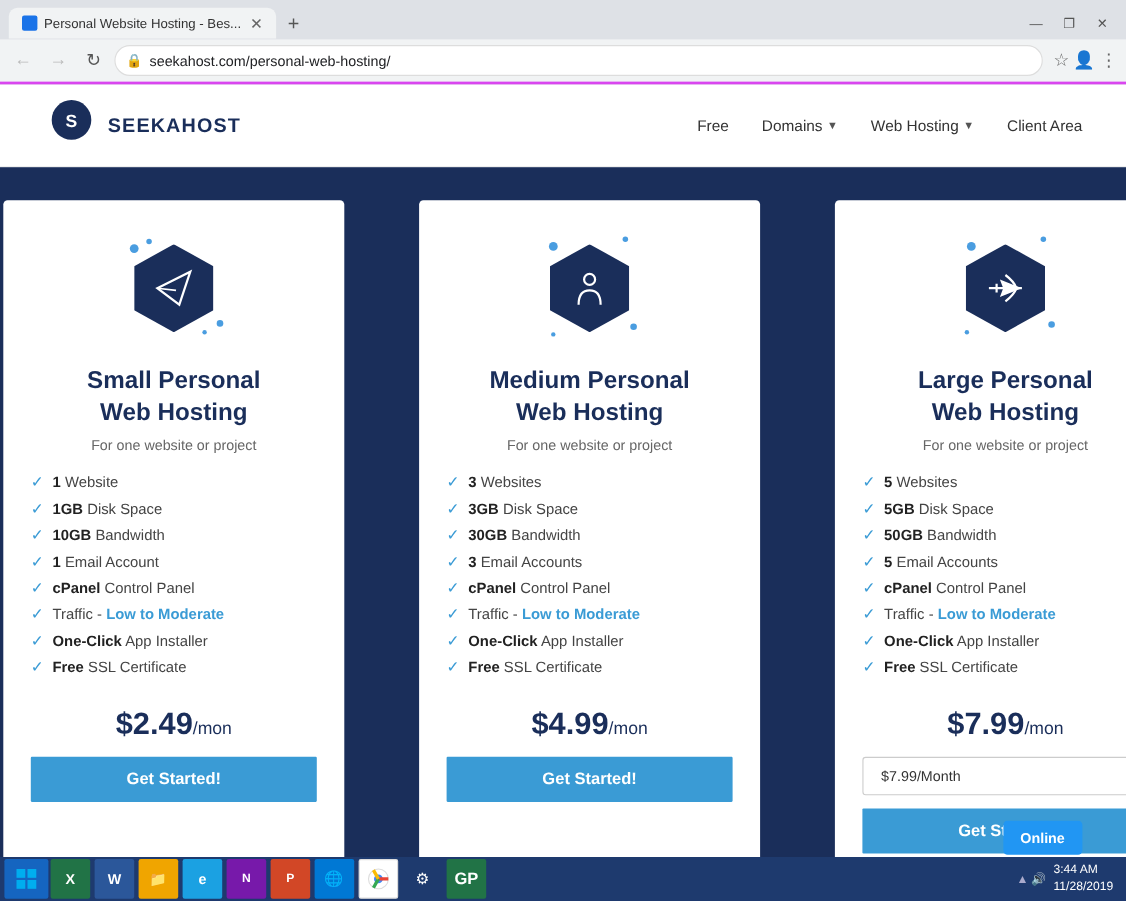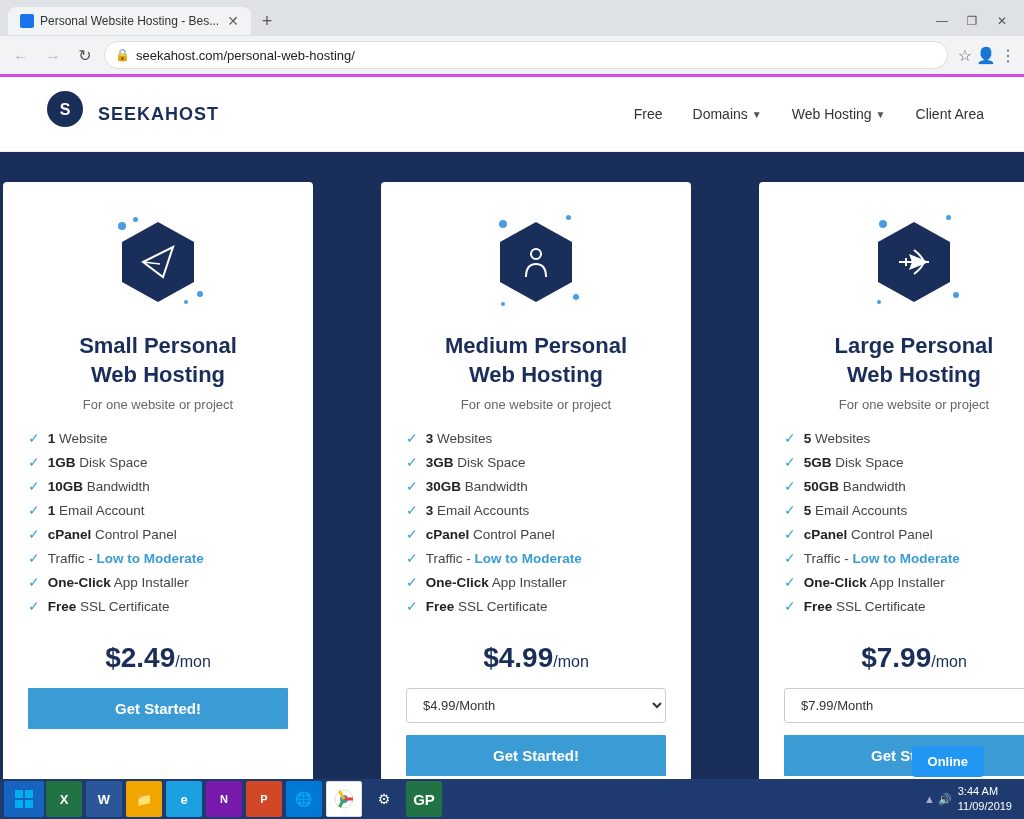--- a/index.html
+++ b/index.html
@@ -469,25 +469,20 @@
           <li class="feature-item">
             <span class="check-icon">✓</span>
             <span><strong class="feature-bold">One-Click</strong> App Installer</span>
           </li>
           <li class="feature-item">
             <span class="check-icon">✓</span>
             <span><strong class="feature-bold">Free</strong> SSL Certificate</span>
           </li>
         </ul>
         <div class="price">$4.99<span class="price-unit">/mon</span></div>
-        <select class="billing-select">
-          <option>$4.99/Month</option>
-          <option>$4.99/Quarter</option>
-          <option>$4.99/Annually</option>
-        </select>
         <button class="get-started-btn">Get Started!</button>
       </div>
 
       <div class="plan-card">
         <div class="plan-icon-area">
           <div class="decorative-dot" style="width:8px;height:8px;top:8px;left:20px;"></div>
           <div class="decorative-dot" style="width:5px;height:5px;top:3px;right:18px;"></div>
           <div class="decorative-dot" style="width:6px;height:6px;bottom:14px;right:10px;"></div>
           <div class="decorative-dot" style="width:4px;height:4px;bottom:8px;left:18px;"></div>
           <div class="hexagon">
@@ -601,18 +596,18 @@
     </div>
 
     <div class="taskbar-app" style="background:#217346;">
       <span style="color:white;font-size:15px;font-weight:bold;">GP</span>
     </div>
 
     <div class="taskbar-right">
       <span style="font-size:11px;color:#aac;">▲ 🔊</span>
       <div class="clock">
         <div>3:44 AM</div>
-        <div>11/09/2019</div>
+        <div>11/28/2019</div>
       </div>
     </div>
   </div>
 
 </div>
 
 </body></html>

